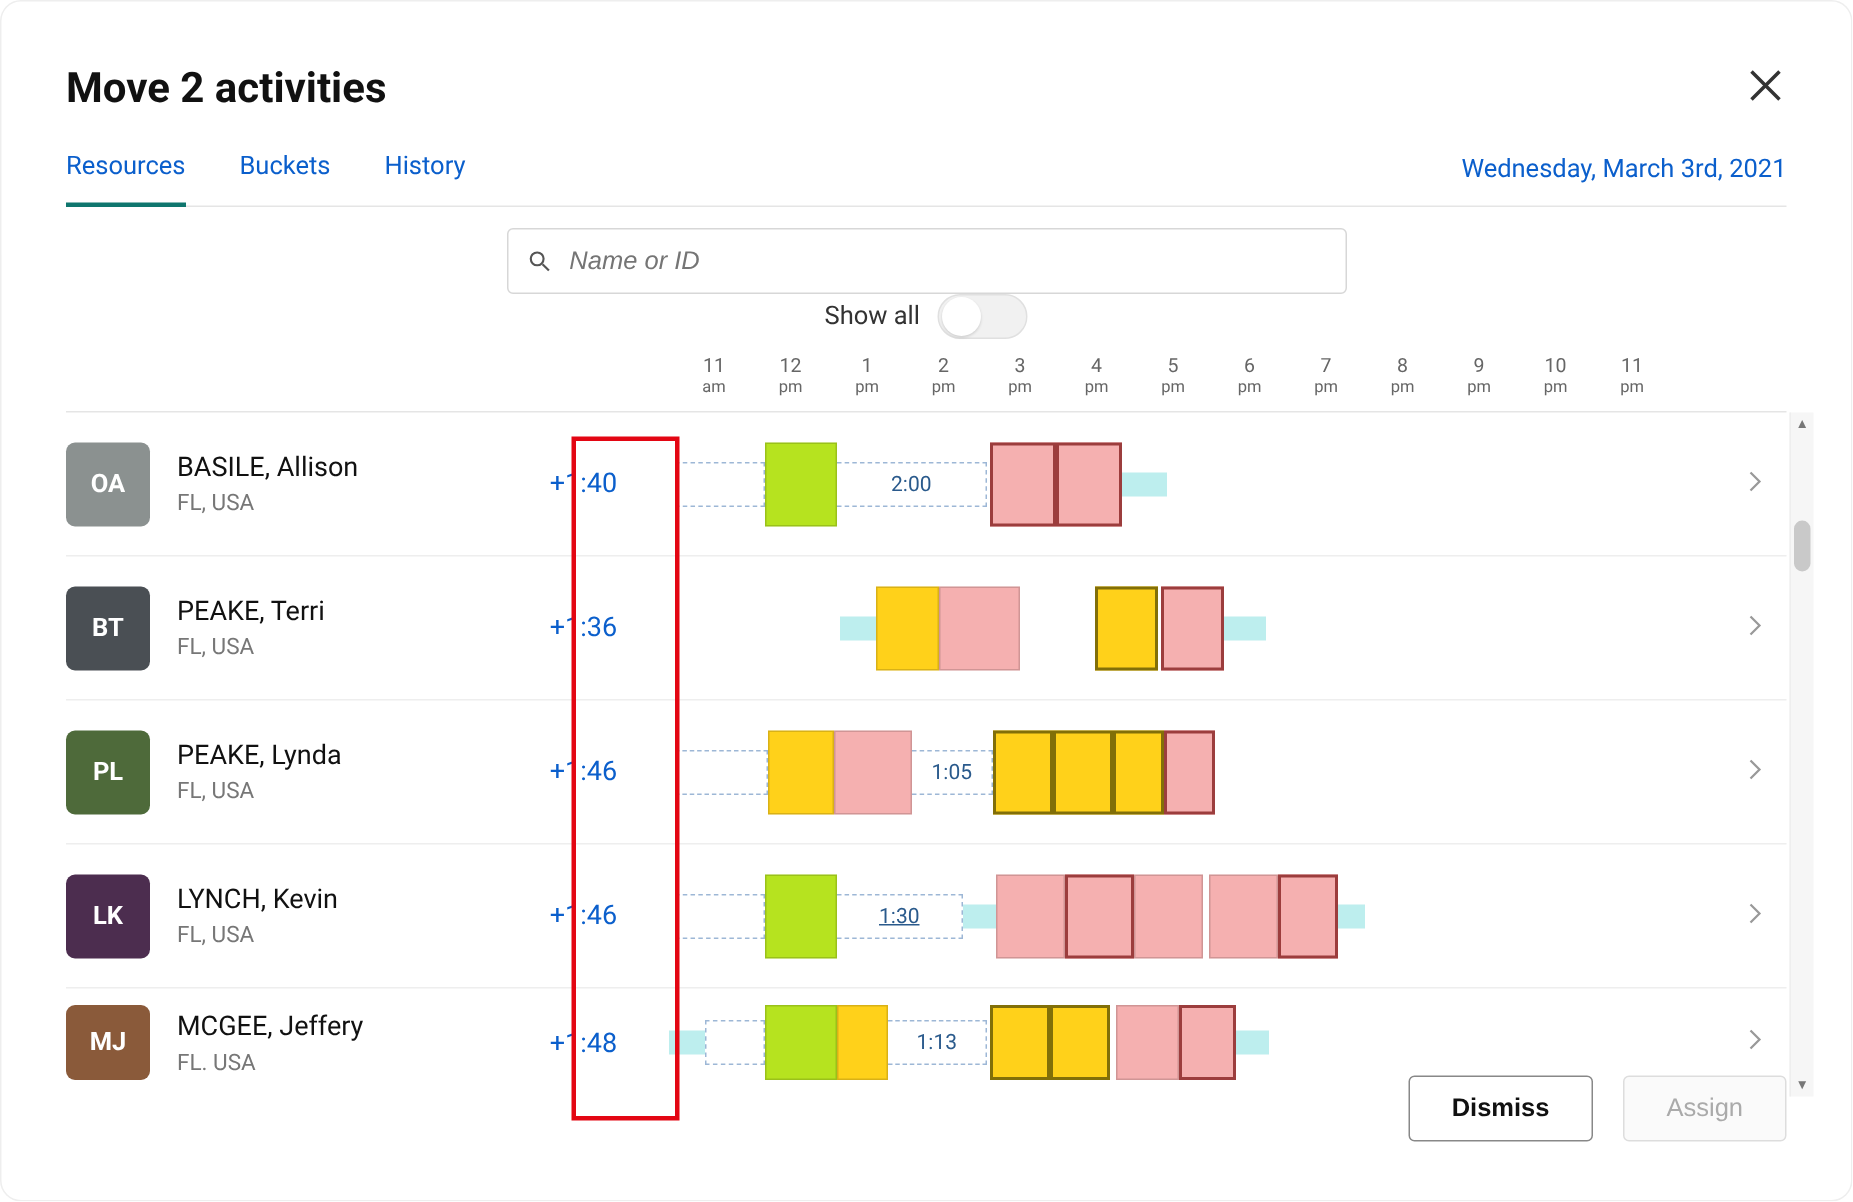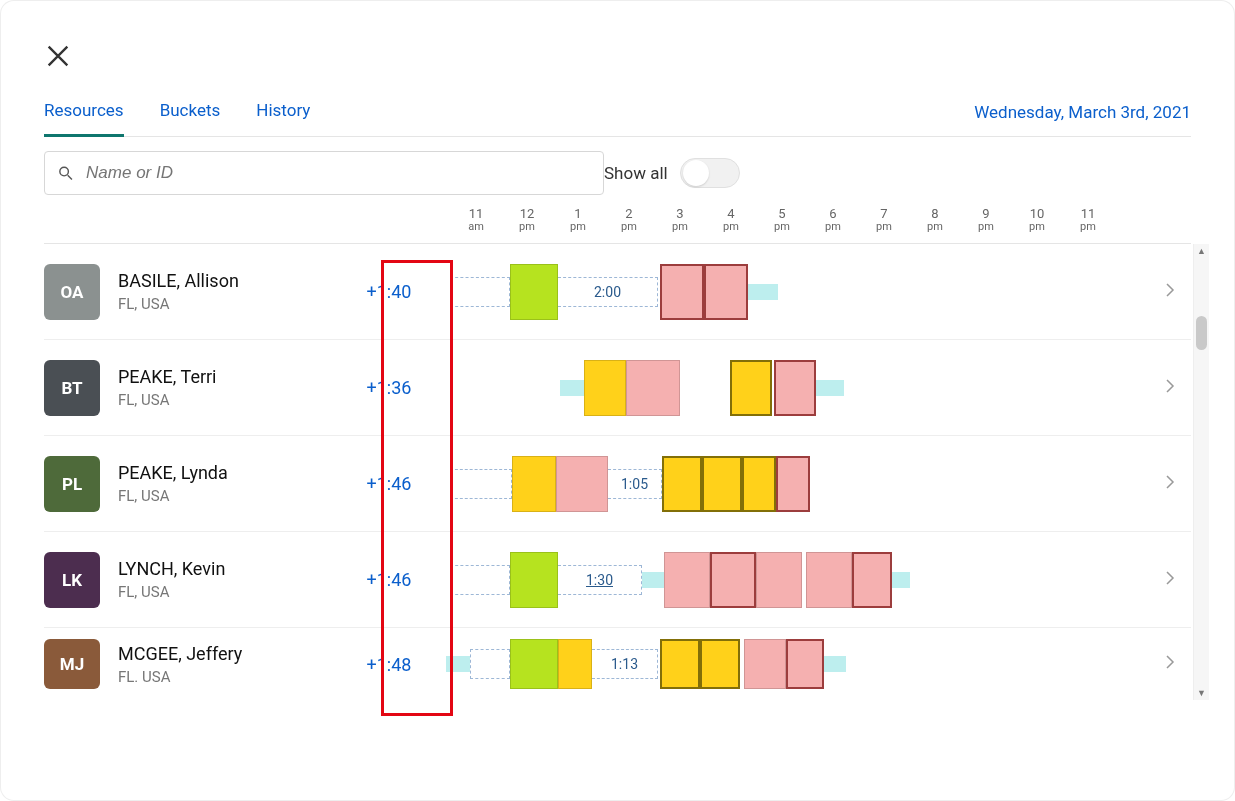--- a/index.html
+++ b/index.html
@@ -11,21 +11,21 @@
   .title { font-size:28px; font-weight:700; color:#111; }
   .close { cursor:pointer; }
   .close svg { width:28px; height:28px; stroke:#333; stroke-width:2; }
 
   .tabs-row { display:flex; align-items:flex-end; justify-content:space-between; margin-top:26px; border-bottom:1px solid #e5e5e5; }
   .tabs { display:flex; gap:36px; }
   .tab { font-size:17px; color:#0b5fcc; padding-bottom:14px; cursor:pointer; }
   .tab.active { border-bottom:3px solid #0f766e; font-weight:400; margin-bottom:-1px;text-align:right; }
   .date { font-size:17px; color:#0b5fcc; padding-bottom:14px; }
 
-  .search-row { display:flex; align-items:center; margin-top:14px; }
+  .search-row { display:flex; align-items:center; justify-content:space-between; margin-top:14px;flex-direction:column; }
   .search { display:flex; align-items:center; width:560px; height:44px; border:1px solid #d7d7d7; border-radius:4px; padding:0 12px; gap:10px; }
   .search svg { width:18px; height:18px; stroke:#555; fill:none; stroke-width:2; }
   .search input { border:none; outline:none; font-size:17px; font-style:italic; color:#888; width:100%; background:transparent; }
   .showall { display:flex; align-items:center; gap:12px; font-size:17px; color:#333; }
   .toggle { width:60px; height:30px; border-radius:15px; background:#f1f1f1; border:1px solid #e0e0e0; position:relative; cursor:pointer; }
   .toggle .knob { position:absolute; width:26px; height:26px; background:#fff; border-radius:50%; top:1px; left:2px; box-shadow:0 1px 2px rgba(0,0,0,.15); }
 
   .timeline-head { position:relative; height:42px; margin-top:6px; }
   .timeline-head .tick { position:absolute; text-align:center; font-size:13px; color:#666; line-height:1.05; transform:translateX(-50%); top:6px; }
   .timeline-head .tick .ampm { font-size:11px; display:block; }
@@ -69,20 +69,21 @@
   .btn { height:44px; padding:0 28px; border-radius:4px; font-size:17px; border:1px solid #888; background:#fff; cursor:pointer; }
   .btn.dismiss { color:#111; font-weight:600; }
   .btn.assign { color:#aaa; border-color:#ddd; background:#fafafa; cursor:not-allowed; }
 </style>
 </head>
 <body>
 
 <div class="modal">
 
   <div class="header">
+    <div class="title">Move 2 activities</div>
     <div class="close">
       <svg viewBox="0 0 24 24">
           <path d="M4 4 L20 20 M20 4 L4 20" fill="none"></path>
         </svg>
     </div>
   </div>
 
   <div class="tabs-row">
     <div class="tabs">
       <div class="tab active">Resources</div>
@@ -233,14 +234,18 @@
             </svg></div>
         </div>
       </div>
     <div class="scroll-gutter">
       <div class="arrow" style="top:2px;">▲</div>
       <div class="thumb" style="top:72px; height:34px;"></div>
       <div class="arrow" style="bottom:2px;">▼</div>
     </div>
   </div>
 
+  <div class="footer">
+    <button class="btn dismiss">Dismiss</button>
+    <button class="btn assign" disabled="">Assign</button>
+  </div>
 
 </div>
 
 </body></html>

